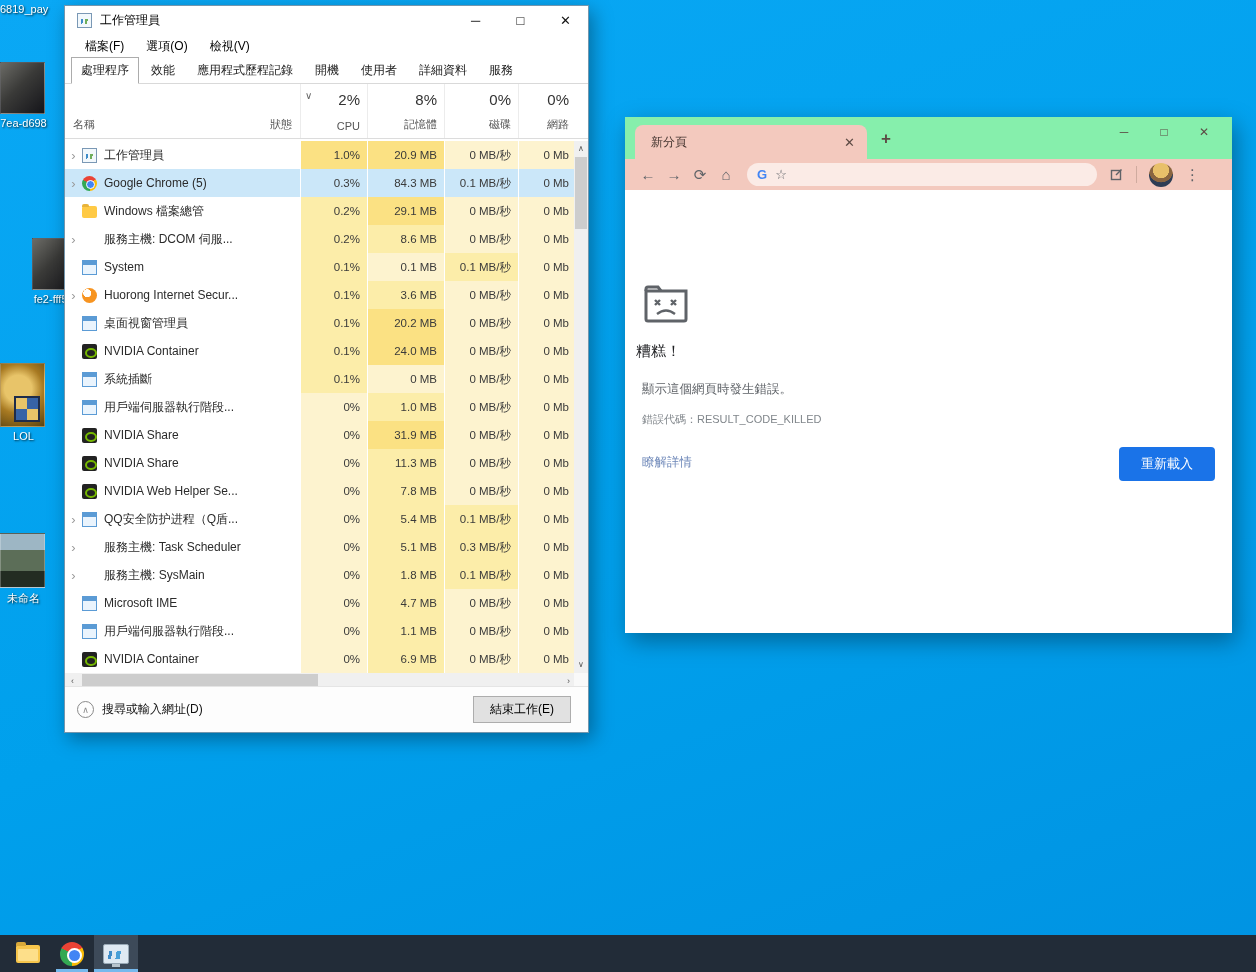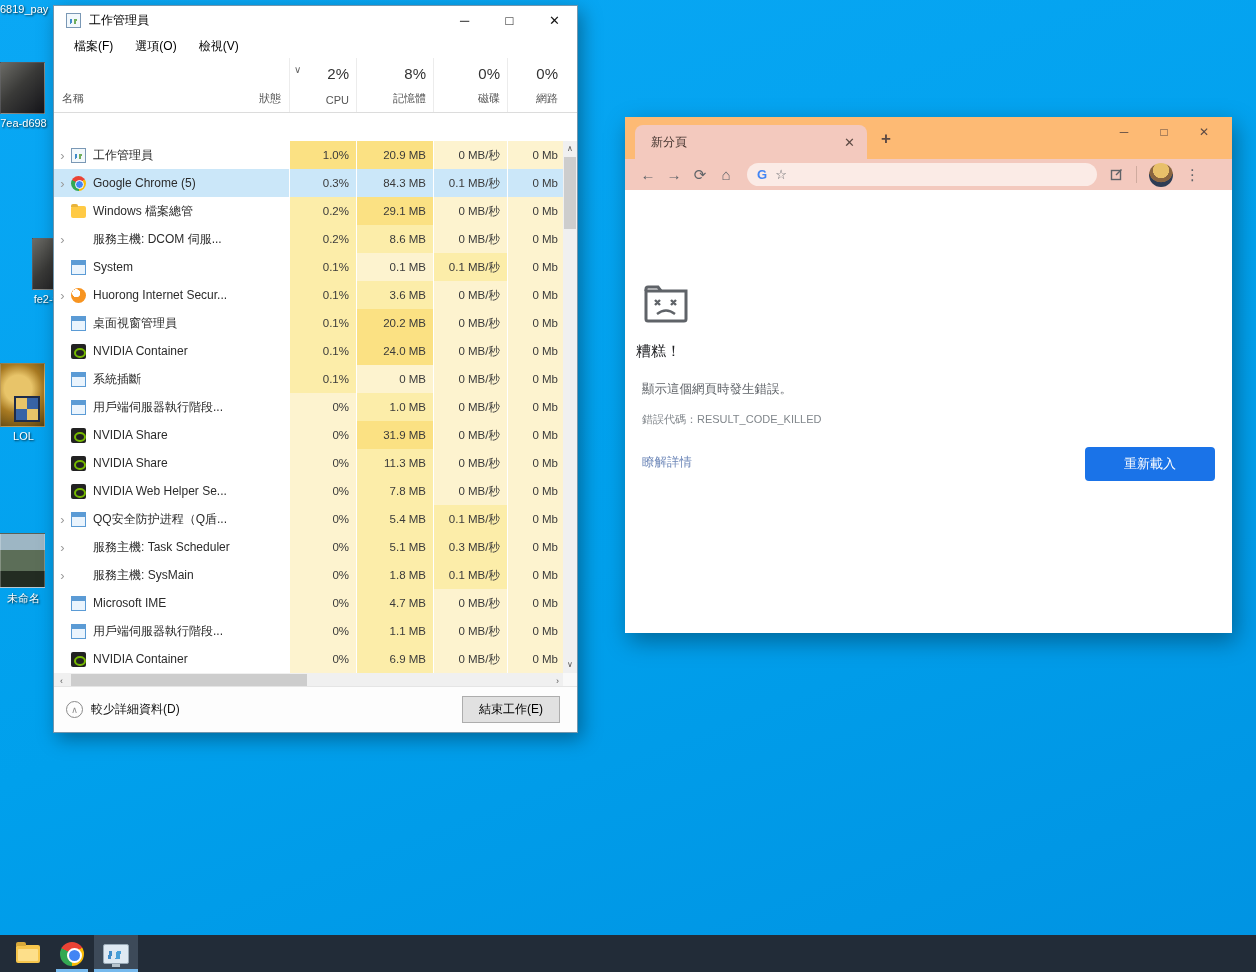--- a/index.html
+++ b/index.html
@@ -13,21 +13,21 @@
   .dt-icon { position:absolute; left:0; text-align:center; }
   .dt-thumb { width:45px; height:52px; border:1px solid rgba(255,255,255,.25); }
   .dt-thumb.photo-dark { background:linear-gradient(135deg,#6b6b66 0%,#3a3a38 45%,#15151a 100%); }
   .dt-thumb.photo-landscape { background:linear-gradient(#9db6c4 0 30%,#5c6e58 30% 70%,#232c22 70% 100%); height:55px; }
   .dt-thumb.lol { background:radial-gradient(circle at 40% 40%,#e8c469 0 30%,#a87a22 55%,#5b430f 100%); height:64px; position:relative; }
   .dt-thumb.lol::after { content:""; position:absolute; right:4px; bottom:4px; width:22px; height:22px;
      background:conic-gradient(#3763a6 0 25%, #e8c469 25% 50%, #3763a6 50% 75%, #e8c469 75%); border:2px solid #1e2c4a; }
   .dt-label { color:#fff; font-size:11px; text-shadow:1px 1px 2px rgba(0,0,0,.8); margin-top:3px; white-space:nowrap; }
 
   
-  .tm { position:absolute; left:53px; top:5px; width:525px; height:728px; background:#fff;
+  .tm { position:absolute; left:64px; top:5px; width:525px; height:728px; background:#fff;
         border:1px solid #7396ad; box-shadow:4px 6px 18px rgba(0,0,0,.35); font-size:12px; color:#000; }
   .tm-titlebar { height:28px; display:flex; align-items:center; padding-left:12px; background:#fff; }
   .tm-title { margin-left:8px; font-size:12px; }
   .tm-caption-btns { margin-left:auto; display:flex; }
   .cap-btn { width:45px; height:28px; display:flex; align-items:center; justify-content:center;
              font-size:13px; color:#111; }
   .tm-menubar { height:24px; display:flex; align-items:center; padding-left:10px; gap:2px; }
   .tm-menu-item { padding:3px 10px; }
   .tm-tabbar { height:26px; display:flex; align-items:flex-end; padding-left:6px; border-bottom:1px solid #d9d9d9; }
   .tm-tab { padding:4px 9px 4px; margin-right:2px; border:1px solid transparent; color:#222; position:relative; top:1px; }
@@ -89,21 +89,21 @@
                background:#fdfdfd; display:flex; align-items:center; padding:0 12px; }
   .less-circle { width:17px; height:17px; border:1px solid #8a8a8a; border-radius:50%; color:#8a8a8a;
                  font-size:9px; display:flex; align-items:center; justify-content:center; }
   .less-label { margin-left:8px; font-size:12px; color:#111; }
   .endtask-btn { margin-left:auto; margin-right:5px; background:#e1e1e1; border:1px solid #adadad;
                  font-size:12px; padding:4px 16px; color:#000; font-family:inherit; }
 
   
   .cw { position:absolute; left:625px; top:117px; width:607px; height:516px; background:#fff;
         box-shadow:4px 8px 22px rgba(0,0,0,.35); }
-  .cw-frame { height:42px; background:#fdba74; position:relative; }
+  .cw-frame { height:42px; background:#86efac; position:relative; }
   .cw-tab { position:absolute; left:10px; top:8px; width:232px; height:34px; background:#f3c9be;
             border-radius:8px 8px 0 0; display:flex; align-items:center; padding:0 10px 0 16px; }
   .cw-tab-title { font-size:12px; color:#443530; flex:1; }
   .cw-tab-close { color:#5c4a44; font-size:13px; padding:0 2px; }
   .cw-newtab { position:absolute; left:256px; top:12px; color:#5c4a44; font-size:17px; font-weight:bold; }
   .cw-caps { position:absolute; right:8px; top:2px; display:flex; }
   .cw-cap { width:40px; height:26px; display:flex; align-items:center; justify-content:center;
             color:#5c4a44; font-size:12px; }
   .cw-toolbar { height:31px; background:#f3c9be; display:flex; align-items:center; padding:0 10px; }
   .nav-ic { color:#5f6368; font-size:15px; width:26px; text-align:center; flex:none; }
@@ -117,21 +117,21 @@
   .avatar { width:24px; height:24px; border-radius:50%;
             background:radial-gradient(circle at 50% 30%,#e8c06a 0 38%,#8a6540 40% 58%,#2e3d55 60% 100%); }
   .kebab { color:#5f6368; font-size:15px; }
 
   .cw-content { position:relative; height:443px; background:#fff; overflow:hidden; }
   .err-title { position:absolute; left:11px; top:152px; font-size:15px; color:#202124; }
   .err-msg { position:absolute; left:17px; top:191px; font-size:12.5px; color:#5f6368; }
   .err-code { position:absolute; left:17px; top:222px; font-size:11px; color:#80868b; }
   .err-link { position:absolute; left:17px; top:264px; font-size:12.5px; color:#6d87b8; }
   .reload-btn { position:absolute; right:17px; top:257px; background:#1a73e8; color:#fff; border:none;
-                border-radius:4px; font-size:13px; padding:8px 39px; font-family:inherit; }
+                border-radius:4px; font-size:13px; padding:8px 22px; font-family:inherit; }
   .sad-folder { position:absolute; left:17px; top:91px; }
 
   
   .taskbar { position:absolute; left:0; bottom:0; width:100%; height:37px; background:#222c38;
              display:flex; align-items:stretch; padding-left:6px; }
   .tb-btn { width:44px; display:flex; align-items:center; justify-content:center; position:relative; }
   .tb-btn.active { background:#3d4a59; }
   .tb-btn .underline { position:absolute; left:6px; right:6px; bottom:0; height:3px; background:#76b9ed; }
   .tb-btn.active .underline { left:0; right:0; }
   .tb-folder { width:24px; height:18px; background:#f7c64c; border-radius:2px; position:relative; }
@@ -182,20 +182,29 @@
         <span class="cap-btn">□</span>
         <span class="cap-btn">✕</span>
       </span>
     </div>
 
     <div class="tm-menubar" id="tm-menu">
         <span class="tm-menu-item">檔案(F)</span>
         <span class="tm-menu-item">選項(O)</span>
         <span class="tm-menu-item">檢視(V)</span>
       </div>
+    <div class="tm-tabbar" id="tm-tabs">
+        <span class="tm-tab active">處理程序</span>
+        <span class="tm-tab">效能</span>
+        <span class="tm-tab">應用程式歷程記錄</span>
+        <span class="tm-tab">開機</span>
+        <span class="tm-tab">使用者</span>
+        <span class="tm-tab">詳細資料</span>
+        <span class="tm-tab">服務</span>
+      </div>
 
     <div class="tm-header">
       <span class="hname">名稱</span>
       <span class="hstatus">狀態</span>
       <span class="tm-sortcaret">∨</span>
       <div class="hcol" style="left:235px;width:67px">
         <span class="pct">2%</span>
         <span class="cname">CPU</span>
       </div>
       <div class="hcol" style="left:302px;width:77px">
@@ -431,21 +440,21 @@
     </div>
     <div class="hscroll">
       <span class="arr">‹</span>
       <span class="thumb"></span>
       <span class="arr" style="margin-left:auto">›</span>
     </div>
     <div class="scroll-corner"></div>
 
     <div class="tm-footer">
       <span class="less-circle">∧</span>
-      <span class="less-label">較少詳細資料(D)</span>
+      <span class="less-label">搜尋或輸入網址(D)</span>
       <button class="endtask-btn">結束工作(E)</button>
     </div>
   </div>
 
   <div class="cw">
     <div class="cw-frame">
       <div class="cw-tab">
         <span class="cw-tab-title">新分頁</span>
         <span class="cw-tab-close">✕</span>
       </div>

